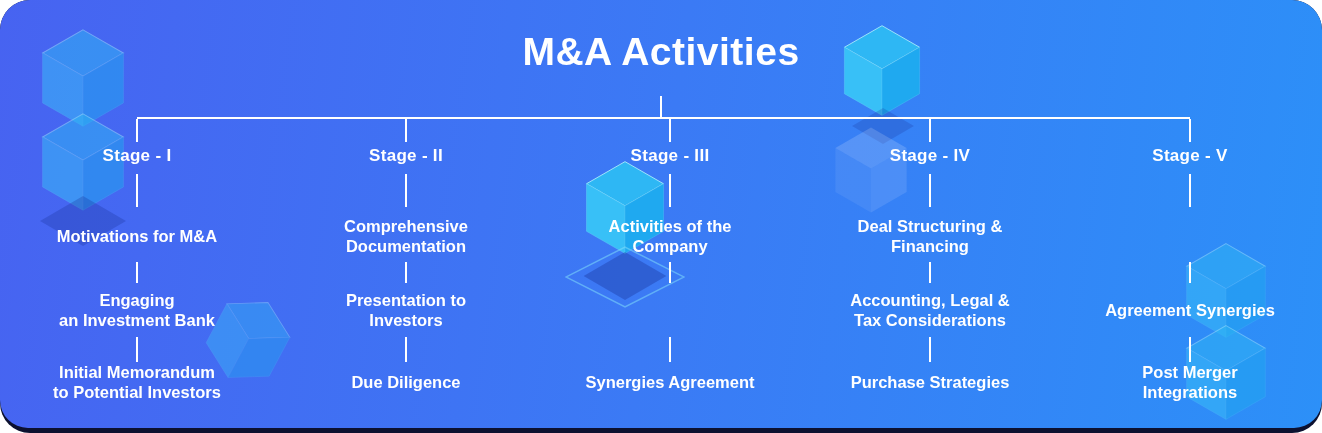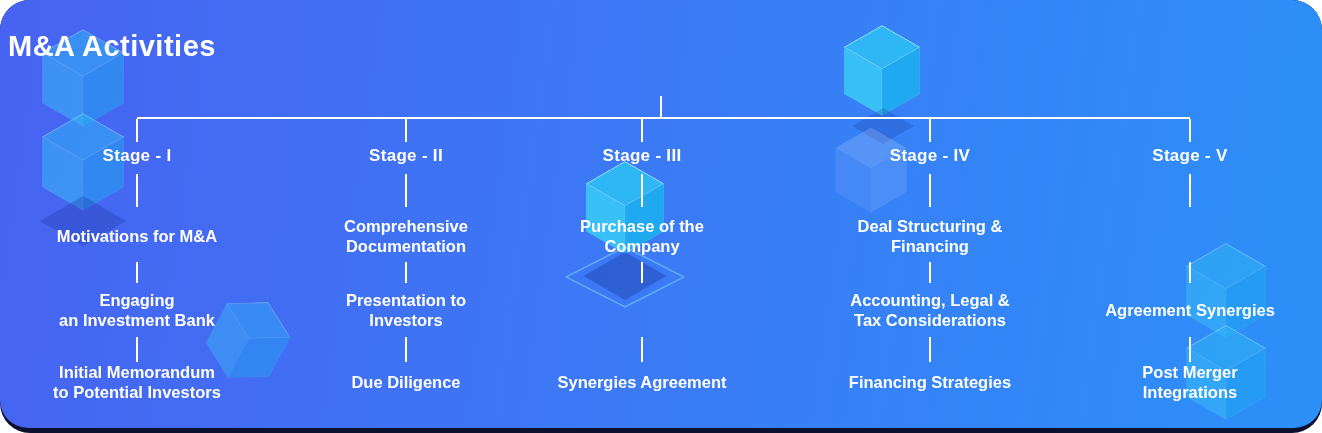--- a/index.html
+++ b/index.html
@@ -1,21 +1,21 @@
 <!DOCTYPE html>
 <html><head>
 <meta charset="utf-8">
 <style>
   html,body{margin:0;padding:0;background:#ffffff;font-family:"Liberation Sans",sans-serif;}
   .frame{position:relative;width:1322px;height:433px;border-radius:30px;background:#0c1130;overflow:hidden;}
   .card{position:absolute;left:0;top:0;right:0;bottom:5px;border-radius:28px;overflow:hidden;
         background:linear-gradient(98deg,#4763f1 0%,#3b7af5 50%,#2c90f8 100%);}
   .deco{position:absolute;pointer-events:none;}
-  .page-title{position:absolute;left:0;right:0;top:30px;margin:0;text-align:left;
-              color:#ffffff;font-size:29px;font-weight:bold;letter-spacing:0.5px;padding-left:8px;}
+  .page-title{position:absolute;left:0;right:0;top:30px;margin:0;text-align:center;
+              color:#ffffff;font-size:39px;font-weight:bold;letter-spacing:0.5px;}
   .tree{position:absolute;left:0;top:0;width:100%;height:100%;}
   .vline{position:absolute;width:2px;background:#ffffff;}
   .hline{position:absolute;height:2px;background:#ffffff;left:137px;top:117px;width:1053px;}
   .title-stub{left:660px;top:96px;height:21px;}
   .col{position:absolute;top:117px;width:240px;height:300px;}
   .col .vline{left:119px;}
   .stub1{top:2px;height:23px;}
   .stub2{top:57px;height:33px;}
   .stub3{top:145px;height:21px;}
   .stub4{top:220px;height:25px;}
@@ -123,42 +123,42 @@
         <div class="vline stub2"></div>
         <div class="item item1">Motivations for M&amp;A</div>
         <div class="vline stub3"></div>
         <div class="item item2">Engaging
 an Investment Bank</div>
         <div class="vline stub4"></div>
         <div class="item item3">Initial Memorandum
 to Potential Investors</div>
       </div>
 
-      <div class="col" style="left:522px">
+      <div class="col" style="left:550px">
         <div class="vline stub1"></div>
         <div class="stage-label">Stage - III</div>
         <div class="vline stub2"></div>
-        <div class="item item1">Purchase of the
+        <div class="item item1">Activities of the
 Company</div>
         <div class="vline stub3"></div>
         <div class="vline stub4"></div>
         <div class="item item3">Synergies Agreement</div>
       </div>
 
       <div class="col" style="left:810px">
         <div class="vline stub1"></div>
         <div class="stage-label">Stage - IV</div>
         <div class="vline stub2"></div>
         <div class="item item1">Deal Structuring &amp;
 Financing</div>
         <div class="vline stub3"></div>
         <div class="item item2">Accounting, Legal &amp;
 Tax Considerations</div>
         <div class="vline stub4"></div>
-        <div class="item item3">Financing Strategies</div>
+        <div class="item item3">Purchase Strategies</div>
       </div>
 
       <div class="col" style="left:1070px">
         <div class="vline stub1"></div>
         <div class="stage-label">Stage - V</div>
         <div class="vline stub2"></div>
         <div class="vline stub3"></div>
         <div class="item item2">Agreement Synergies</div>
         <div class="vline stub4"></div>
         <div class="item item3">Post Merger

